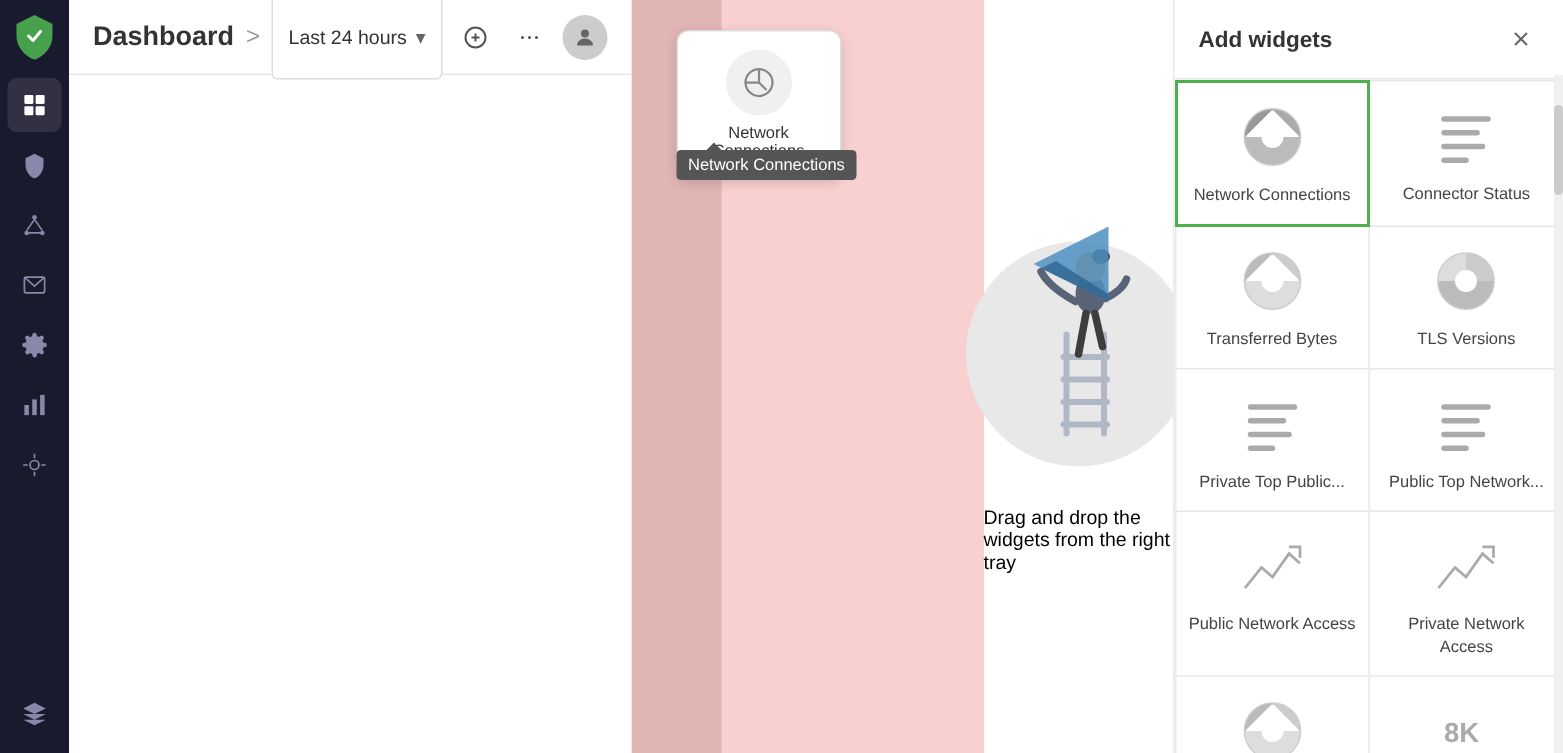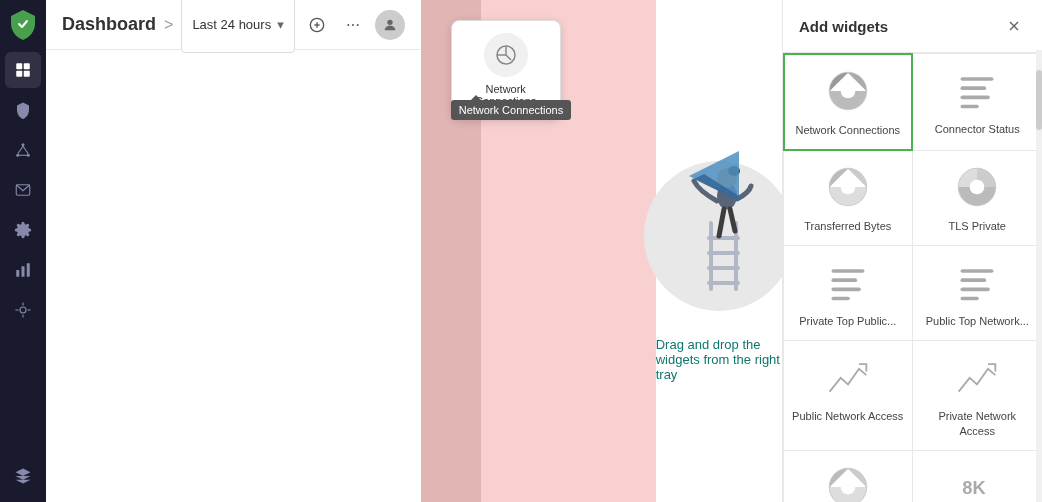--- a/index.html
+++ b/index.html
@@ -217,21 +217,21 @@
       background: #fff;
     }
 
     .illustration {
       width: 200px;
       height: 200px;
     }
 
     .empty-text {
       font-size: 13px;
-      color: #0f766e;
+      color: #000000;
     }
 
     
     .right-panel {
       width: 260px;
       background: #fff;
       border-left: 1px solid #e8e8e8;
       flex-shrink: 0;
       display: flex;
       flex-direction: column;
@@ -536,21 +536,21 @@
     <div class="widget-cell">
       <div class="widget-cell-icon">
         <svg viewBox="0 0 48 48" width="44" height="44">
           <circle cx="24" cy="24" r="20" fill="none" stroke="#ccc" stroke-width="2"></circle>
           <path d="M24 4 A20 20 0 0 1 44 24 L24 24Z" fill="#ccc"></path>
           <path d="M44 24 A20 20 0 0 1 4 24 L24 24Z" fill="#bbb"></path>
           <path d="M4 24 A20 20 0 0 1 24 4 L24 24Z" fill="#ddd"></path>
           <circle cx="24" cy="24" r="8" fill="#fff"></circle>
         </svg>
       </div>
-      <span class="widget-cell-label">TLS Private</span>
+      <span class="widget-cell-label">TLS Versions</span>
     </div>
 
     <div class="widget-cell">
       <div class="widget-cell-icon">
         <svg viewBox="0 0 48 48" width="44" height="44" fill="#aaa">
           <rect x="6" y="10" width="36" height="4" rx="2"></rect>
           <rect x="6" y="20" width="28" height="4" rx="2"></rect>
           <rect x="6" y="30" width="32" height="4" rx="2"></rect>
           <rect x="6" y="40" width="20" height="4" rx="2"></rect>
         </svg>

